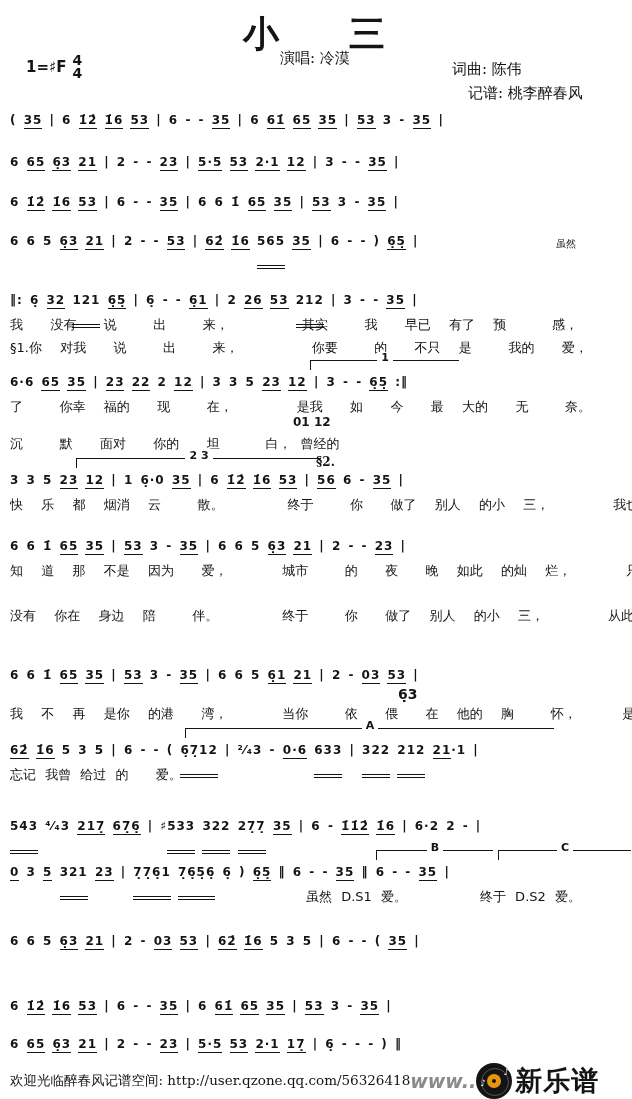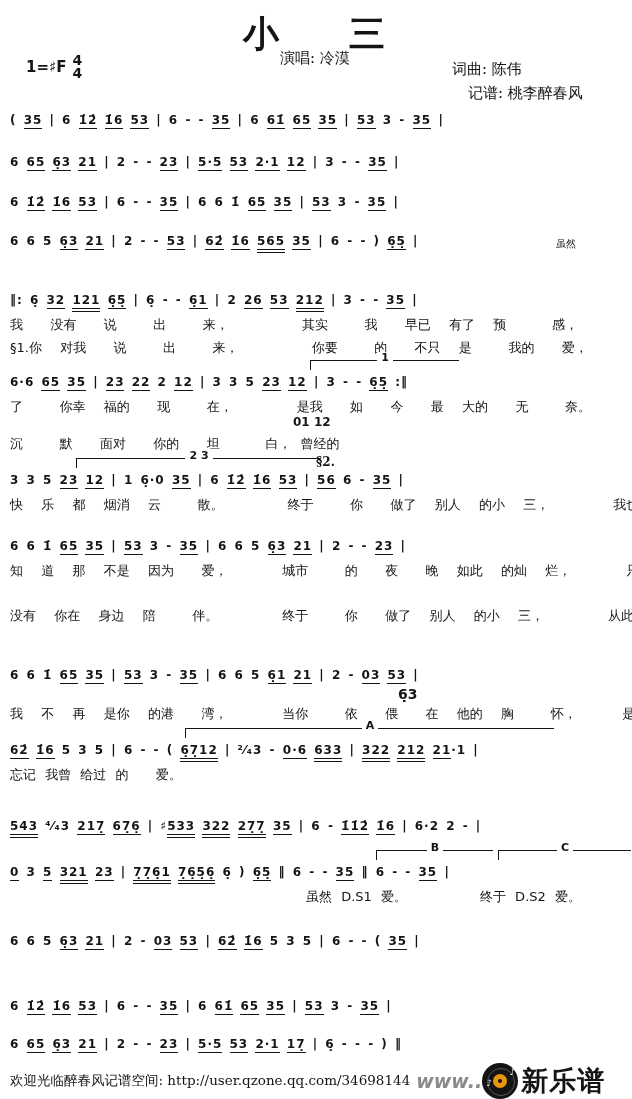--- a/index.html
+++ b/index.html
@@ -10,32 +10,32 @@
   .keysig{position:absolute;top:54px;left:26px;font-size:15px;font-weight:bold;display:flex;align-items:center;gap:6px;}
   .frac{display:inline-flex;flex-direction:column;align-items:center;line-height:0.95;font-size:14px;}
   .frac span{display:block;}
   .credit{position:absolute;font-family:"DejaVu Serif",serif;font-size:15px;white-space:pre;}
   .c-performer{top:49px;left:280px;}
   .c-composer{top:60px;left:452px;}
   .c-transcriber{top:84px;left:452px;margin-left:16px;}
   .sys{position:absolute;left:10px;right:4px;}
   .notation{font-weight:bold;font-size:12px;line-height:20px;letter-spacing:1px;word-spacing:2px;white-space:pre;}
   .notation .u{border-bottom:1.5px solid #141414;padding-bottom:1px;}
-  .notation .u2{border-bottom:4px double #141414;padding-bottom:1px;}
+  .notation .u2{border-bottom:4px double #141414;padding-bottom:17px;}
   .lyric{font-size:13px;line-height:17px;margin-top:6px;white-space:pre;word-spacing:5px;}
   .volta{position:absolute;height:9px;border-top:1.2px solid #141414;border-left:1.2px solid #141414;top:-12px;}
   .volta .vlabel{position:relative;top:-9px;display:block;margin:0 auto;width:max-content;background:#fff;
                  padding:0 4px;font-size:11px;font-weight:bold;line-height:12px;}
   .segno{position:absolute;top:-15px;font-size:12px;font-weight:bold;font-family:"DejaVu Serif",serif;}
   .pickup-lyric{position:absolute;right:52px;top:6px;font-size:10px;}
   .extra-notes{position:absolute;left:283px;top:22px;font-weight:bold;font-size:12px;white-space:pre;}
   .alt-note{position:absolute;left:388px;top:21px;font-weight:bold;font-size:14px;}
   .footer{position:absolute;top:1062px;left:10px;right:0;display:flex;align-items:center;}
   .footer-note{font-family:"DejaVu Serif",serif;font-size:13.5px;white-space:pre;}
-  .watermark{font-weight:bold;font-style:italic;font-size:19px;color:#8a8a8a;margin-left:6px;white-space:pre;}
+  .watermark{font-weight:bold;font-style:italic;font-size:19px;color:#8a8a8a;white-space:pre;}
   .logo{display:flex;align-items:center;gap:3px;background:#fff;padding:1px 2px;margin-left:-2px;}
   .disc{position:relative;width:36px;height:36px;border-radius:50%;background:#141414;flex:0 0 auto;}
   .disc-ring{position:absolute;left:5px;top:5px;width:26px;height:26px;border-radius:50%;border:1px solid #555;}
   .disc-center{position:absolute;left:11px;top:11px;width:14px;height:14px;border-radius:50%;background:#e8960f;}
   .disc-hole{position:absolute;left:16px;top:16px;width:4px;height:4px;border-radius:50%;background:#141414;}
   .disc-note{position:absolute;color:#fff;font-size:9px;line-height:9px;}
   .dn1{left:4px;top:16px;} .dn2{right:3px;top:5px;}
   .logo-text{font-weight:bold;font-size:27px;letter-spacing:1px;font-family:"DejaVu Sans",sans-serif;}
 </style>
 </head>
@@ -143,21 +143,21 @@
 
   <div class="sys" style="top:996px">
     <div class="notation">6 <span class="u">1̇2̇</span> <span class="u">1̇6</span> <span class="u">53</span> | 6 - - <span class="u">35</span> | 6 <span class="u">61̇</span> <span class="u">65</span> <span class="u">35</span> | <span class="u">53</span> 3 - <span class="u">35</span> |</div>
   </div>
 
   <div class="sys" style="top:1034px">
     <div class="notation">6 <span class="u">65</span> <span class="u">6̣3</span> <span class="u">21</span> | 2 - - <span class="u">23</span> | <span class="u">5·5</span> <span class="u">53</span> <span class="u">2·1</span> <span class="u">17̣</span> | 6̣ - - - ) ‖</div>
   </div>
 
   <div class="footer">
-    <span class="footer-note">欢迎光临醉春风记谱空间: http://user.qzone.qq.com/34698144</span>
+    <span class="footer-note">欢迎光临醉春风记谱空间: http://user.qzone.qq.com/56326418</span>
     <span class="watermark">www..</span>
     <span class="logo">
       <span class="disc">
         <span class="disc-ring"></span>
         <span class="disc-center"></span>
         <span class="disc-hole"></span>
         <span class="disc-note dn1">♪</span>
         <span class="disc-note dn2">♪</span>
       </span>
       <span class="logo-text">新乐谱</span>

